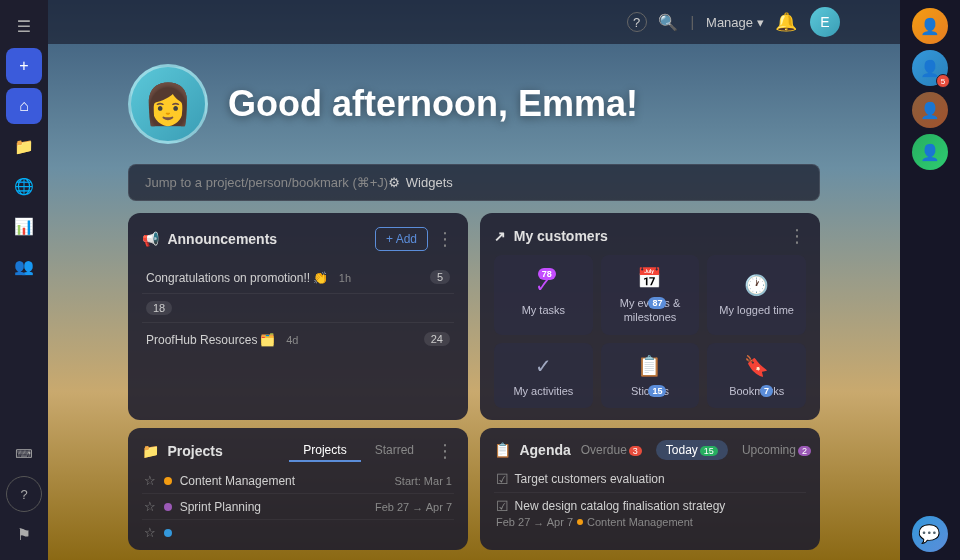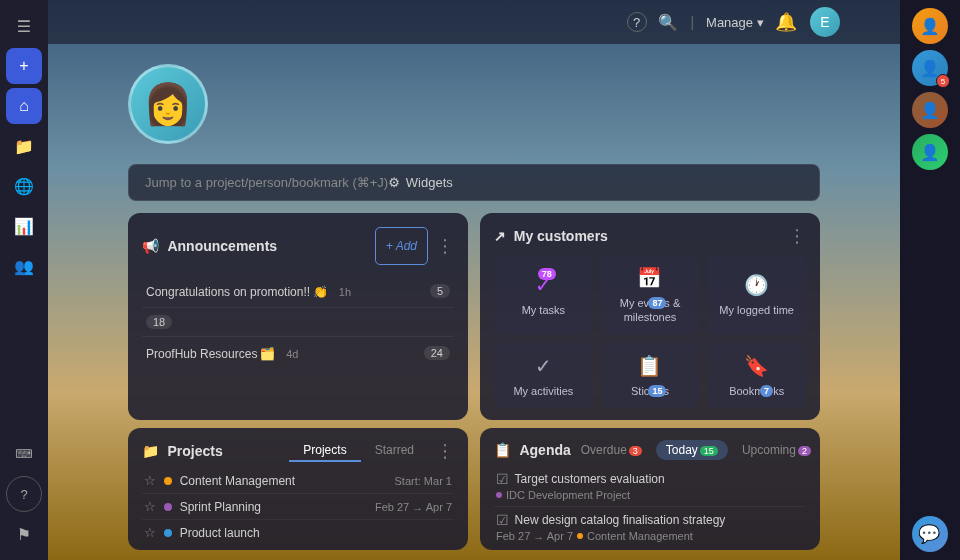--- a/index.html
+++ b/index.html
@@ -179,25 +179,24 @@
     }
     .widget-actions {
       display: flex;
       align-items: center;
       gap: 8px;
     }
     .add-btn {
       background: transparent;
       border: 1px solid #5b8dd9;
       color: #5b8dd9;
-      padding: 11px 10px;
+      padding: 4px 10px;
       border-radius: 5px;
       font-size: 12px;
       cursor: pointer;
-      font-style: italic;
     }
     .more-btn {
       color: #888;
       cursor: pointer;
       font-size: 18px;
       line-height: 1;
     }
 
     
     .announcement-item {
@@ -405,20 +404,23 @@
     <div class="topbar-manage">
       <span>Manage</span>
       <span>▾</span>
     </div>
     <div class="topbar-bell">🔔</div>
     <div class="topbar-avatar" style="background:linear-gradient(135deg,#5bc8d9,#3a9db5);display:flex;align-items:center;justify-content:center;color:white;font-size:14px;">E</div>
   </div>
 
   <div class="hero">
     <div class="hero-avatar">👩</div>
+    <div class="hero-greeting">
+      <span>Good afternoon, </span><span>Emma!</span>
+    </div>
   </div>
 
   <div class="search-bar">
     <span class="search-placeholder">Jump to a project/person/bookmark (⌘+J)</span>
     <div class="widgets-btn">
       <span>⚙</span>
       <span>Widgets</span>
     </div>
   </div>
 
@@ -538,21 +540,20 @@
       </div>
       <div class="project-item">
         <span class="project-star">☆</span>
         <span class="project-dot" style="background:#9b59b6;"></span>
         <span class="project-name">Sprint Planning</span>
         <span class="project-date">Feb 27 → Apr 7</span>
       </div>
       <div class="project-item">
         <span class="project-star">☆</span>
         <span class="project-dot" style="background:#3498db;"></span>
-        <span class="project-name">Product launch</span>
         <span class="project-date"></span>
       </div>
     </div>
 
     <div class="bottom-card">
       <div class="widget-header" style="margin-bottom:6px;">
         <div class="widget-title">
           <span>📋</span>
           <span>Agenda</span>
         </div>
@@ -569,24 +570,20 @@
             </div>
           </div>
 
         </div>
       </div>
       <div class="agenda-item">
         <div class="agenda-item-title">
           <span style="color:#888;font-size:14px;">☑</span>
           <span>Target customers evaluation</span>
         </div>
-        <div class="agenda-item-sub">
-          <span class="agenda-dot" style="background:#9b59b6;"></span>
-          <span>IDC Development Project</span>
-        </div>
       </div>
       <div class="agenda-item">
         <div class="agenda-item-title">
           <span style="color:#888;font-size:14px;">☑</span>
           <span>New design catalog finalisation strategy</span>
         </div>
         <div class="agenda-item-sub">
           <span style="color:#888;font-size:11px;">Feb 27 → Apr 7</span>
           <span class="agenda-dot" style="background:#f39c12;"></span>
           <span>Content Management</span>

